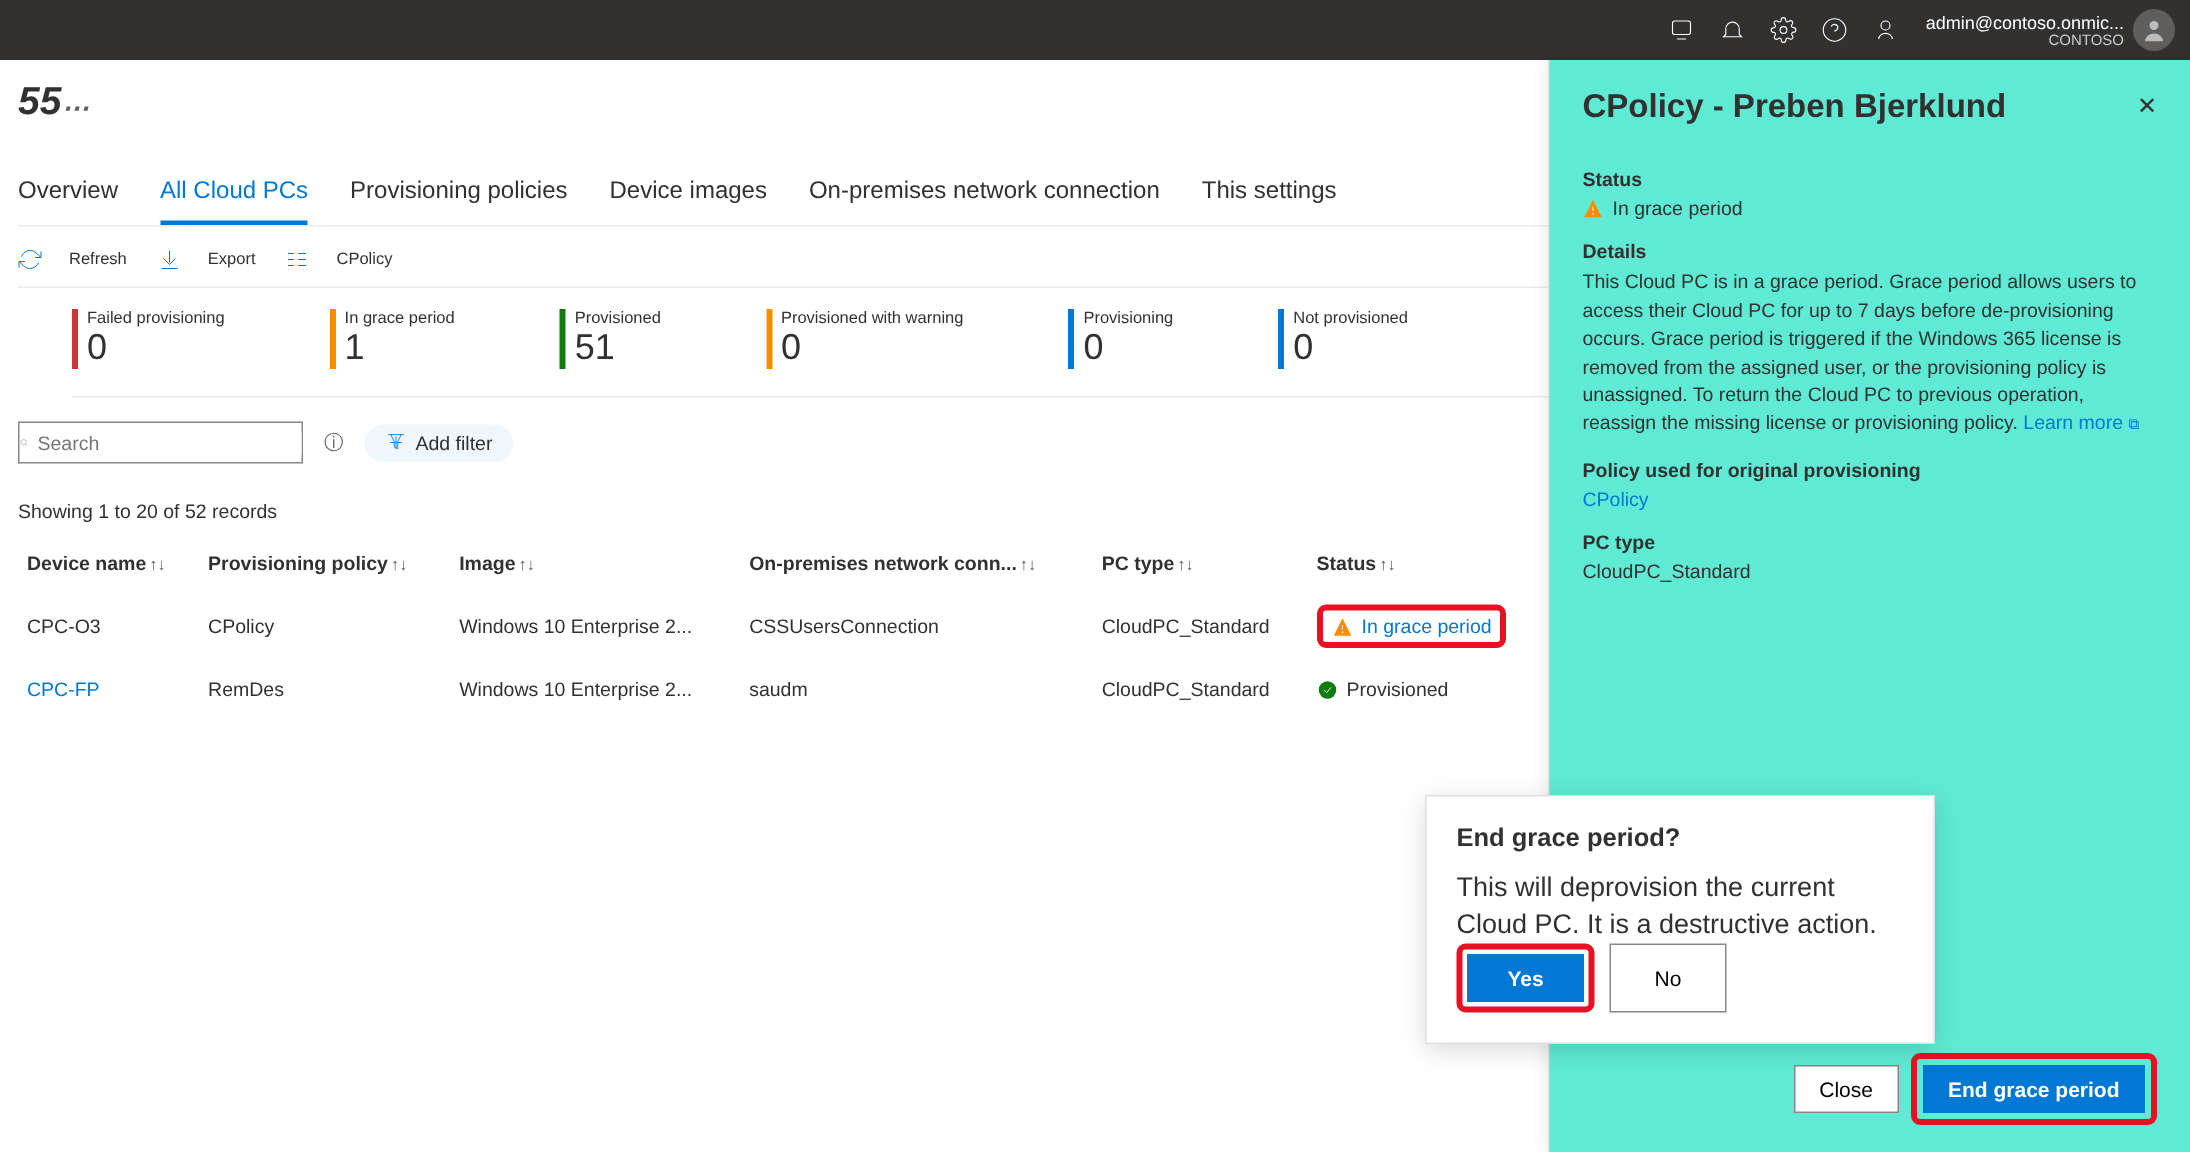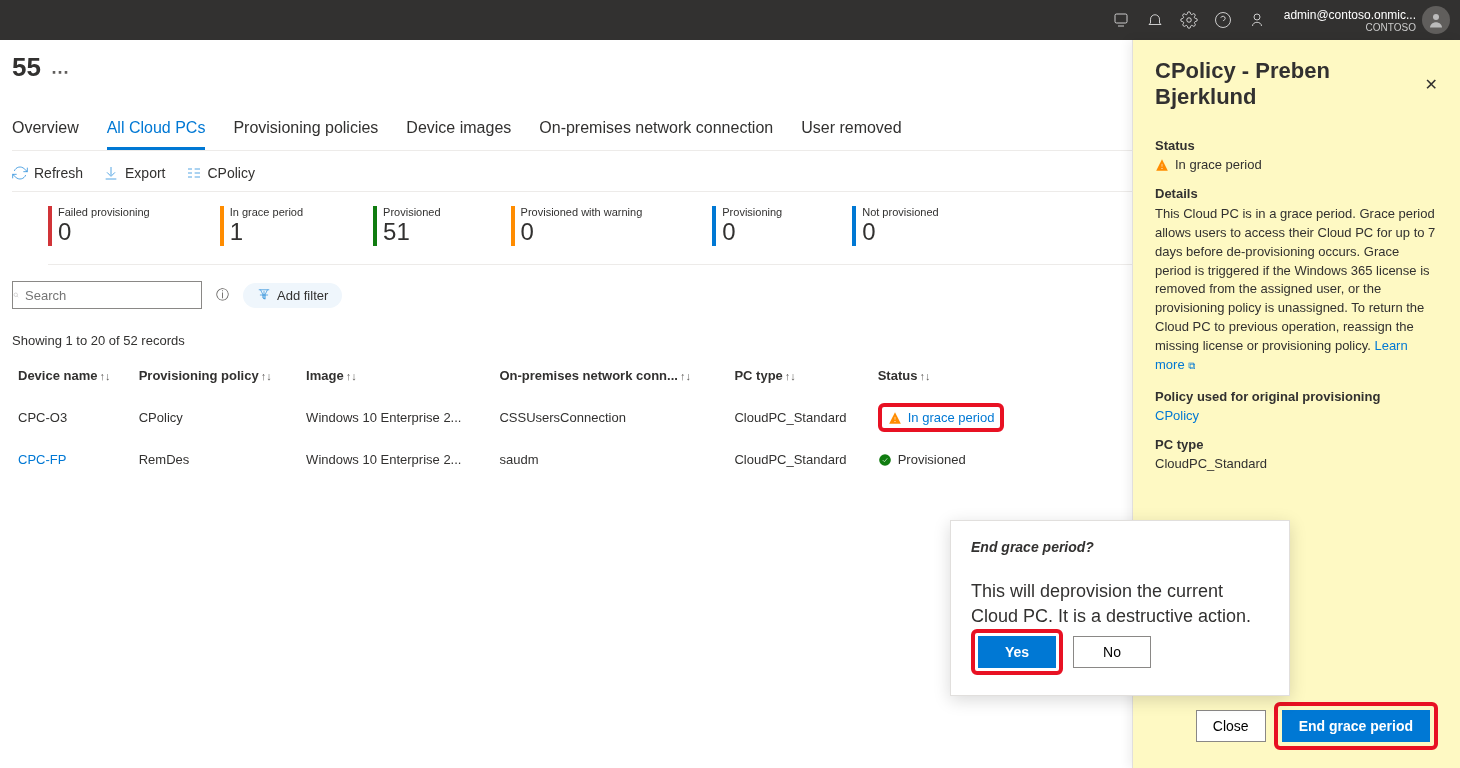--- a/index.html
+++ b/index.html
@@ -6,29 +6,29 @@
     body { font-family: 'Segoe UI', Tahoma, sans-serif; font-size: 13px; color: #323130; background: #fff; }
     .topbar { background: #323130; height: 40px; display: flex; align-items: center; justify-content: flex-end; padding: 0 10px; color: #fff; }
     .topbar-icon { width: 34px; height: 34px; display:flex; align-items:center; justify-content:center; cursor:pointer; }
     .topbar-icon svg { stroke: #fff; fill: none; }
     .topbar-user { font-size: 12px; text-align: right; margin-left: 10px; margin-right: 6px; }
     .topbar-user .tenant { font-size: 10px; color: #ccc; }
     .avatar { width: 28px; height: 28px; border-radius: 50%; background: #605e5c; display:flex; align-items:center; justify-content:center; }
     .avatar svg { fill:#bbb; }
 
     .main { padding: 12px 12px 12px 12px; position:relative; height: calc(768px - 40px); }
-    .page-header { font-size: 26px; font-weight: 600; display:flex; align-items:center; gap:10px; margin-bottom: 30px; }
+    .page-header { font-size: 26px; font-weight: 600; display:flex; align-items:center; margin-bottom: 30px; font-style: italic; }
     .more-dots { color:#605e5c; font-size:18px; margin-top:8px; cursor:pointer; }
 
     .tabs { display:flex; gap: 28px; border-bottom: 1px solid #edebe9; margin-bottom: 4px; }
     .tab { padding: 6px 0 10px 0; font-size: 16px; cursor:pointer; color:#323130; }
     .tab.active { color:#0078d4; border-bottom: 3px solid #0078d4; font-weight:400; }
 
     .toolbar { display:flex; gap: 20px; padding: 10px 0; align-items:center; border-bottom: 1px solid #edebe9; }
-    .tool-btn { display:flex; align-items:center; gap:6px; cursor:pointer; font-size:14px; }
+    .tool-btn { display:flex; align-items:center; gap:18px; cursor:pointer; font-size:11px; }
     .tool-btn svg { stroke:#0078d4; fill:none; }
 
     .stats { display:flex; gap:70px; padding: 14px 0 18px 0; border-bottom:1px solid #edebe9;margin-left:36px; }
     .stat { border-left: 4px solid; padding-left: 6px; }
     .stat-label { font-size: 11px; color:#323130; }
     .stat-value { font-size: 24px; font-weight: 400; }
     .stat.red { border-color:#d13438; }
     .stat.orange { border-color:#ff8c00; }
     .stat.green { border-color:#107c10; }
     .stat.blue { border-color:#0078d4; }
@@ -46,39 +46,39 @@
     th { text-align:left; font-weight:600; padding:10px 6px; font-size:13px; }
     th .sort { color:#605e5c; margin-left:2px; font-size:11px; }
     td { padding:10px 6px; font-size:13px; }
     .link { color:#0078d4; cursor:pointer; }
     .status-cell { display:flex; align-items:center; gap:6px; }
     .status-ok svg { fill:#107c10; }
     .status-warn svg { fill:#ff8c00; }
     .status-warn-link { color:#0078d4; cursor:pointer; }
     .highlight-box { border:4px solid #e81123; border-radius:6px; padding:3px 6px; display:inline-flex; align-items:center; gap:6px; }
 
-    .side-panel { position:absolute; top:0; right:0; width:328px; height:100%; background:#fef9c3; border-left:1px solid #e1dfdd; padding:18px 22px; box-shadow:-3px 0 10px rgba(0,0,0,0.07); }
+    .side-panel { position:absolute; top:0; right:0; width:428px; height:100%; background:#5eead4; border-left:1px solid #e1dfdd; padding:18px 22px; box-shadow:-3px 0 10px rgba(0,0,0,0.07); }
     .side-panel h2 { font-size:22px; font-weight:600; margin-bottom:28px; display:flex; justify-content:space-between; align-items:center; }
     .close-x { cursor:pointer; font-size:16px; font-weight:normal; }
     .panel-section { margin-bottom:14px; }
     .panel-label { font-weight:600; font-size:13px; margin-bottom:4px; }
     .panel-value { font-size:13px; }
     .panel-details { font-size:13px; line-height:1.45; color:#323130; }
     .learn-more { color:#0078d4; cursor:pointer; }
     .ext-icon { font-size:10px; }
 
     .panel-footer { position:absolute; bottom:18px; right:22px; display:flex; gap:8px; align-items:center; }
     .btn { padding:7px 16px; font-size:14px; border:1px solid #8a8886; background:#fff; cursor:pointer; }
     .btn-primary { background:#0078d4; color:#fff; border-color:#0078d4; font-weight:600; }
     .footer-highlight { border:4px solid #e81123; border-radius:6px; padding:4px; }
 
     .dialog { position:absolute; bottom:72px; right:170px; width:340px; background:#fff; border:1px solid #e1dfdd; box-shadow:0 4px 16px rgba(0,0,0,0.15); padding:18px 20px 20px 20px; z-index:10; }
-    .dialog h3 { font-size:14px; font-weight:600; margin-bottom:24px;font-style:italic; }
+    .dialog h3 { font-size:17px; font-weight:600; margin-bottom:10px; }
     .dialog p { font-size:18px; line-height:1.4; }
-    .dialog-buttons { display:flex; gap:10px;align-items:center; }
+    .dialog-buttons { display:flex; gap:10px; }
     .dialog .btn { min-width:78px; }
     .yes-highlight { border:4px solid #e81123; border-radius:6px; padding:3px; display:inline-block; }
   </style>
 </head>
 <body>
 
 <div class="topbar">
   <div class="topbar-icon">
       <svg width="18" height="18" viewBox="0 0 24 24">
         <rect x="4" y="4" width="16" height="12" rx="2"></rect>
@@ -126,21 +126,21 @@
     <span>55</span>
     <span class="more-dots">⋯</span>
   </div>
 
   <div class="tabs">
     <div class="tab">Overview</div>
     <div class="tab active">All Cloud PCs</div>
     <div class="tab">Provisioning policies</div>
     <div class="tab">Device images</div>
     <div class="tab">On-premises network connection</div>
-    <div class="tab">User removed</div>
+    <div class="tab">This settings</div>
   </div>
 
   <div class="toolbar">
     <div class="tool-btn">
       <svg width="16" height="16" viewBox="0 0 24 24">
           <path d="M23 4v6h-6M1 20v-6h6M3.51 9a9 9 0 0114.85-3.36L23 10M1 14l4.64 4.36A9 9 0 0020.49 15"></path>
         </svg>
       <span>Refresh</span>
     </div>
     <div class="tool-btn">

